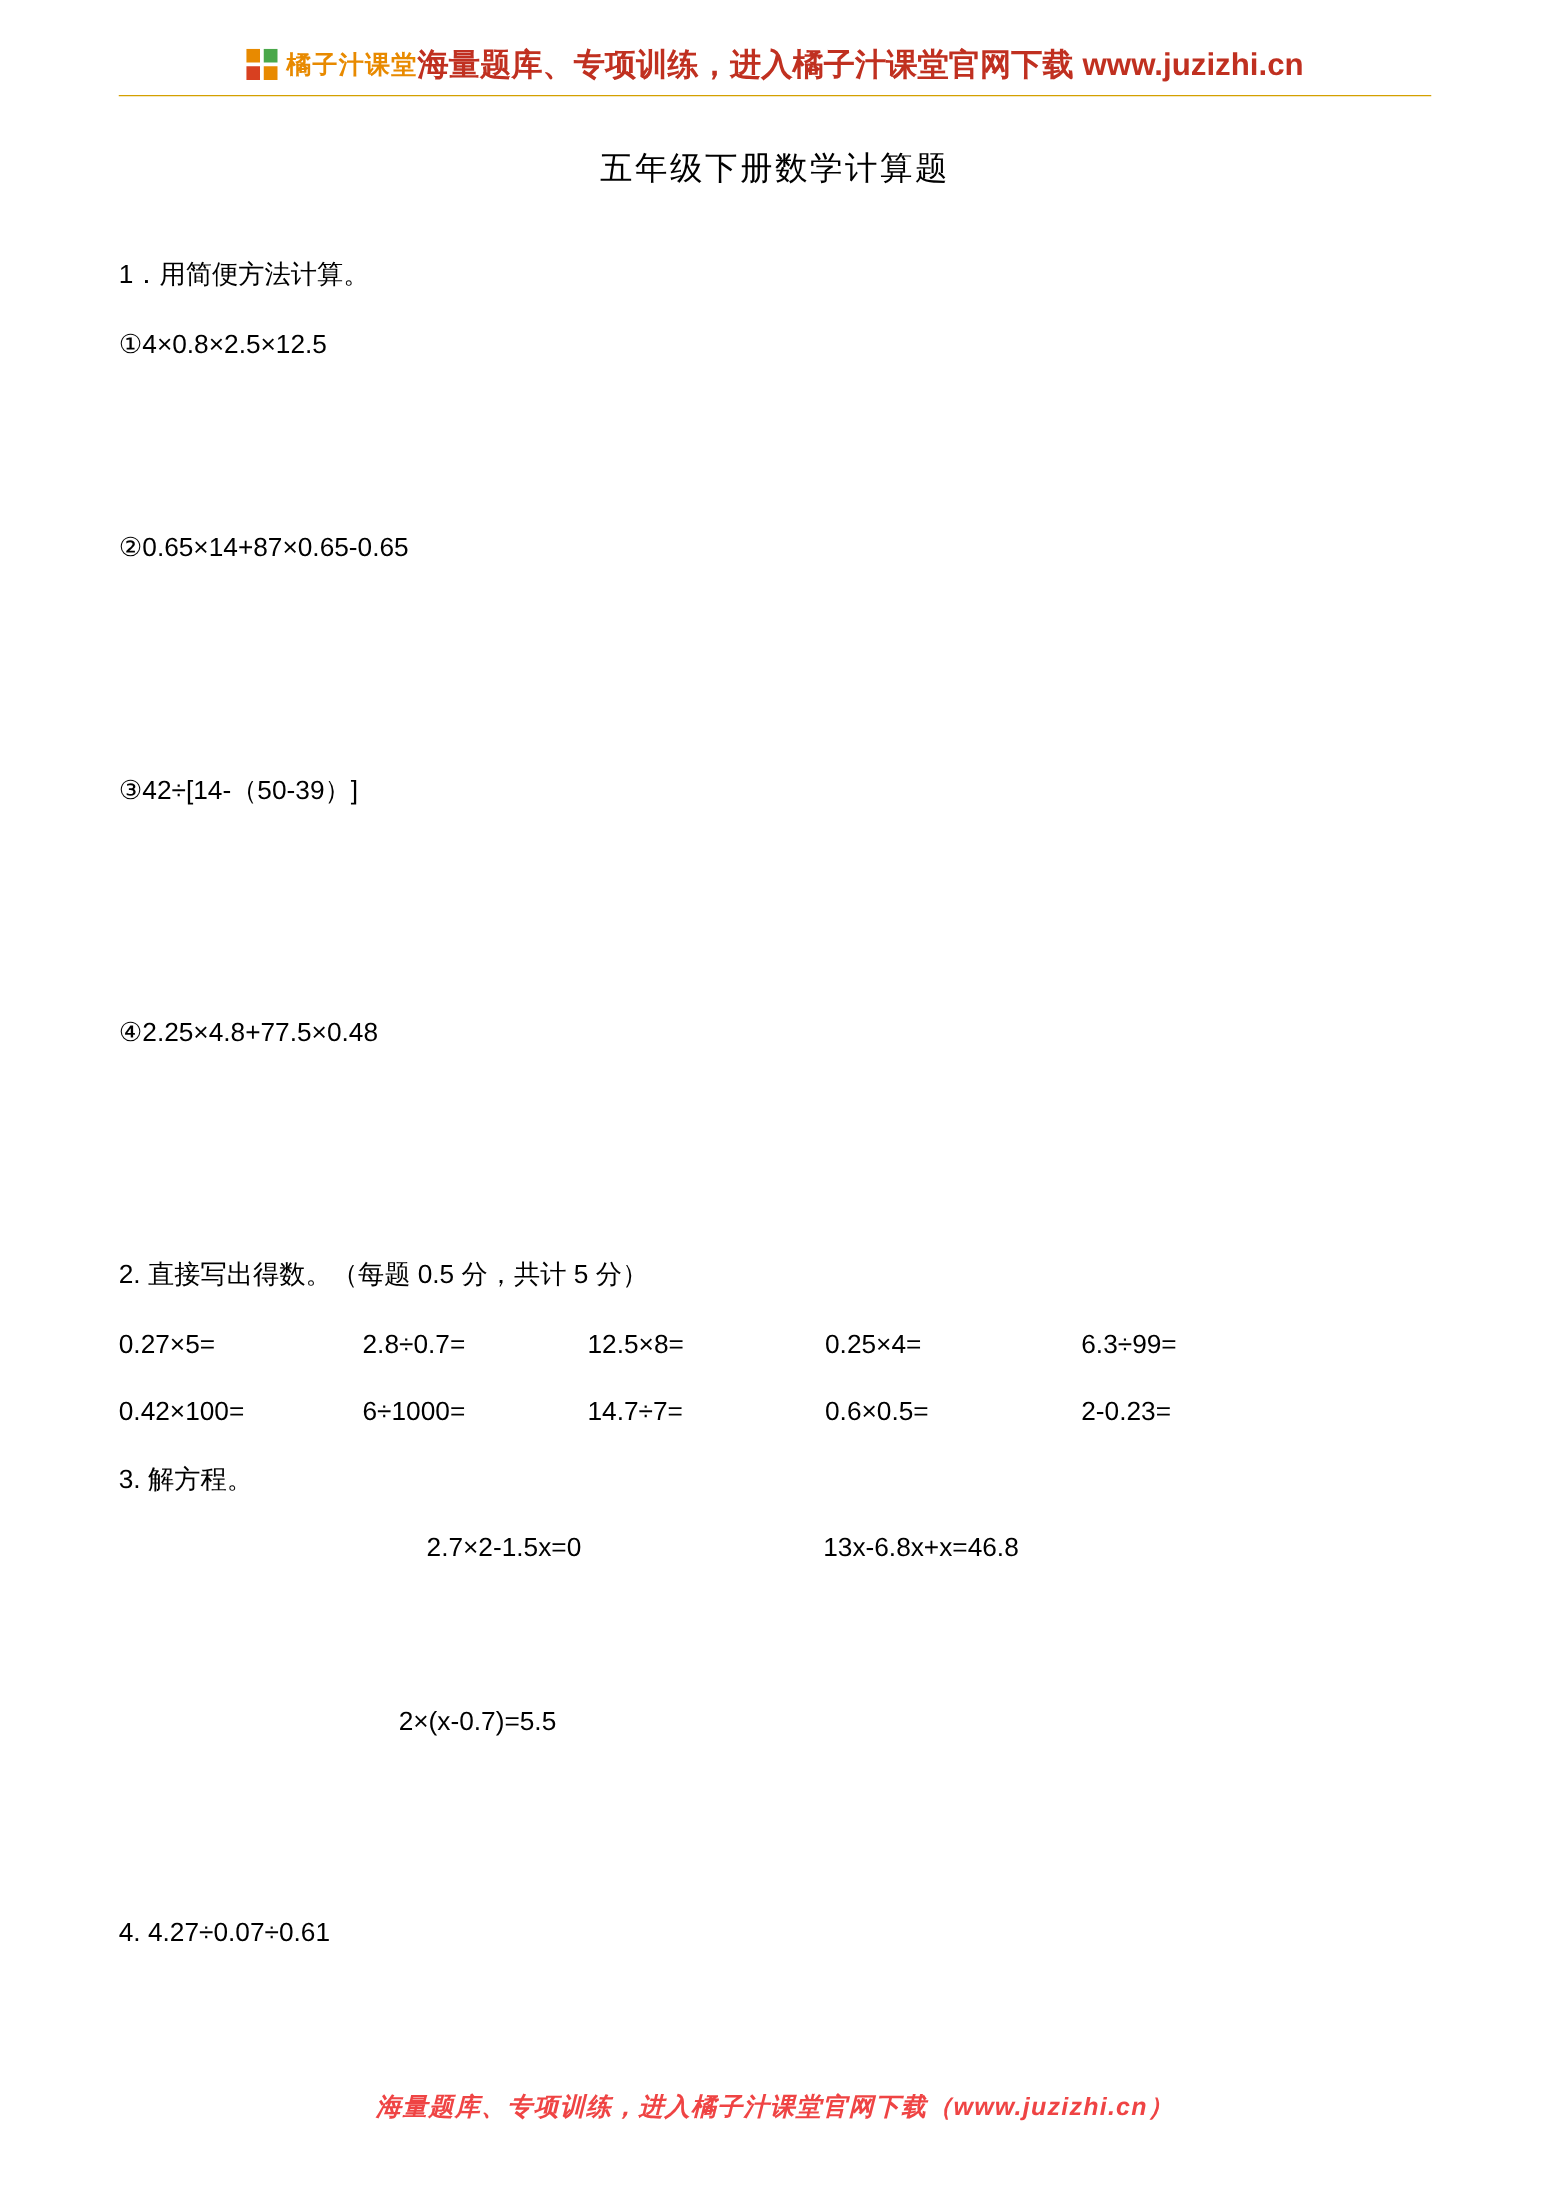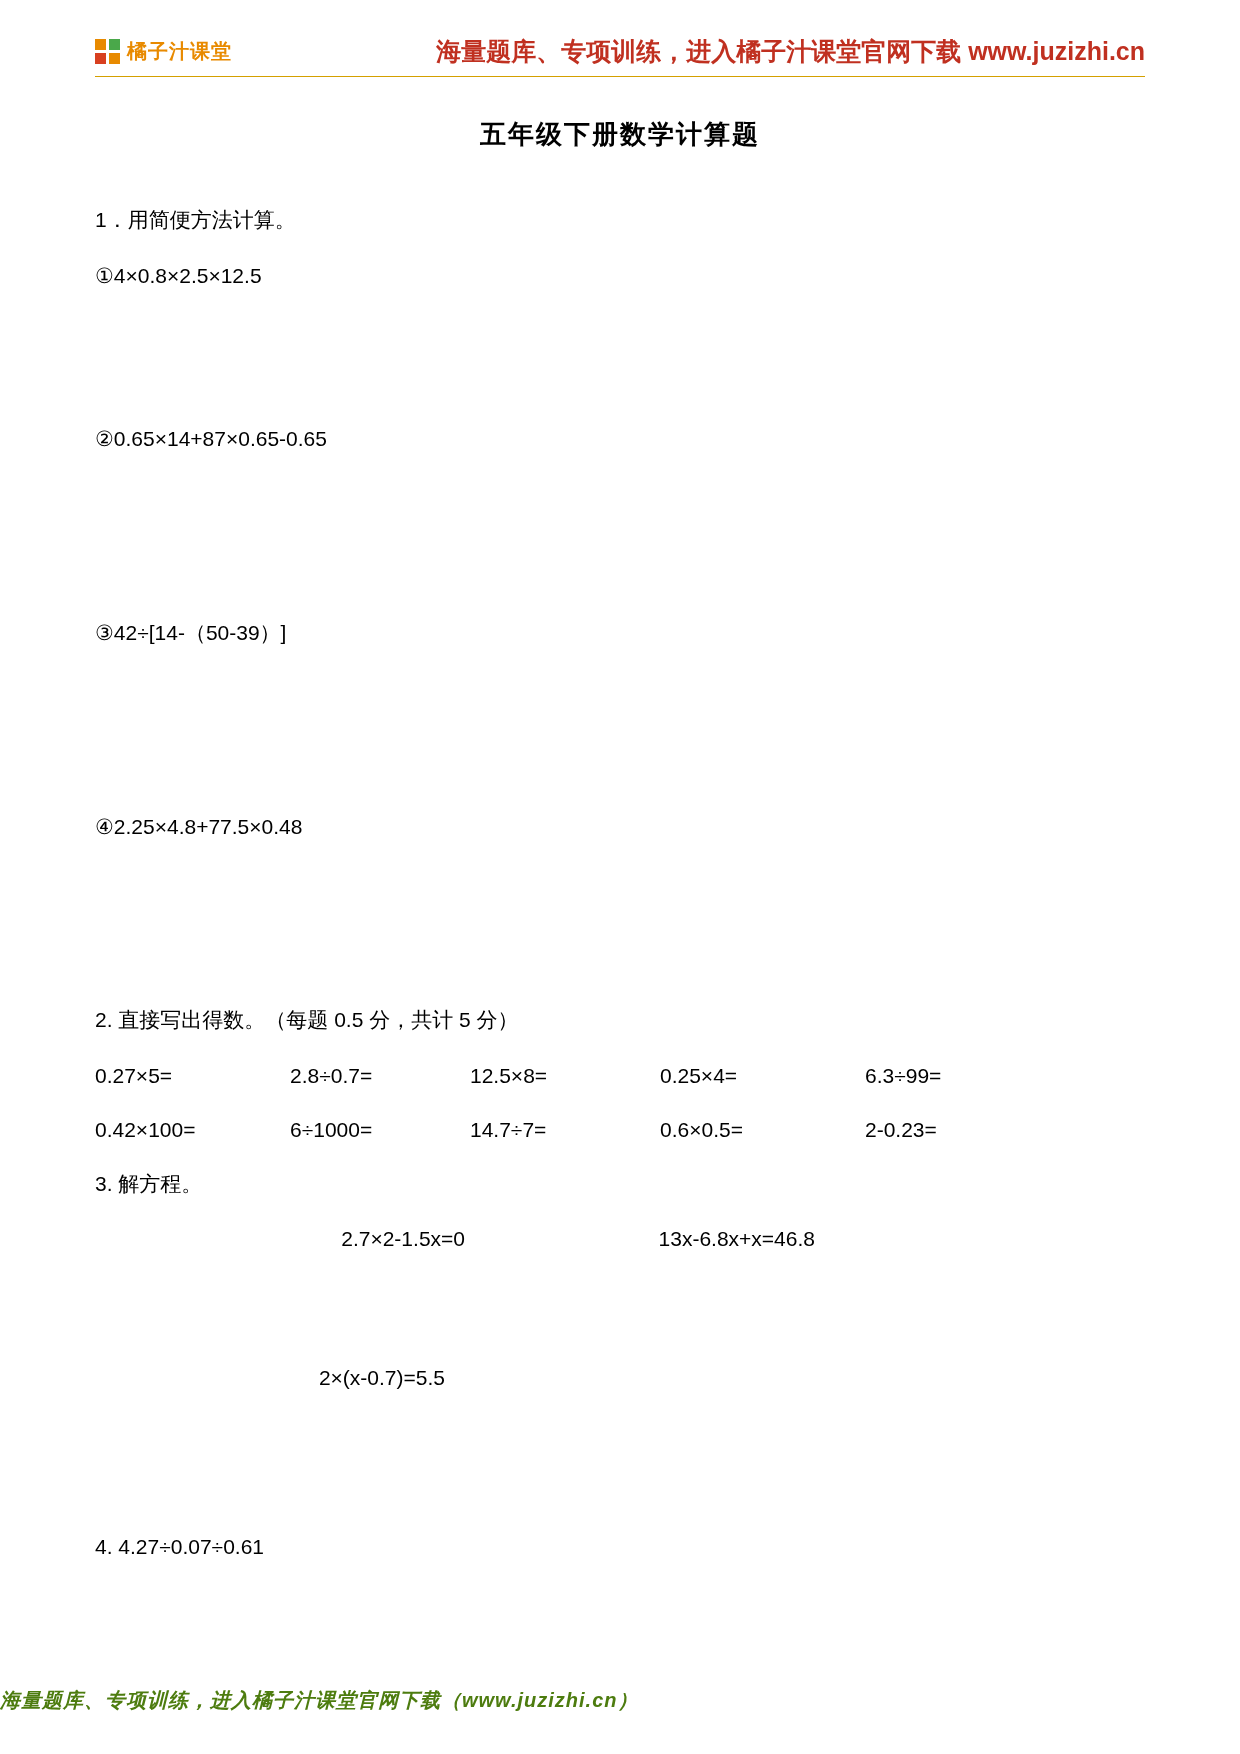--- a/index.html
+++ b/index.html
@@ -12,21 +12,21 @@
       height: 1754px;
       background: #ffffff;
       font-family: "Microsoft YaHei", "SimSun", sans-serif;
       position: relative;
     }
     .page {
       padding: 35px 95px 0 95px;
     }
     .header {
       display: flex;
-      justify-content: space-between;
+      justify-content: center;
       align-items: center;
       padding-bottom: 8px;
       border-bottom: 1px solid #d4a000;
     }
     .logo-area {
       display: flex;
       align-items: center;
       gap: 6px;
     }
     .logo-icon {
@@ -45,21 +45,21 @@
       color: #c03020;
       font-size: 25px;
       font-weight: bold;
     }
     .header-url {
       color: #c03020;
     }
     .title {
       text-align: center;
       font-size: 26px;
-      font-weight: bold;
+      font-weight: normal;
       color: #000;
       margin-top: 40px;
       margin-bottom: 50px;
       letter-spacing: 2px;
     }
     .content {
       font-size: 21px;
       color: #000;
       line-height: 1.7;
     }
@@ -92,26 +92,27 @@
       margin-bottom: 8px;
       text-align: right;
     }
     .q3-c1 { width: 370px; }
     .q3-c2 { width: 350px; }
     .eq-gap {
       height: 95px;
     }
     .footer {
       position: absolute;
-      bottom: 40px;
+      bottom: 55px;
       left: 0;
       width: 100%;
+      text-align: center;
       font-size: 20px;
       font-weight: bold;
-      color: #4d7c0f;
+      color: #ef4444;
       font-style: italic;
       letter-spacing: 1px;
     }
   </style>
 </head>
 <body>
 
 <div class="page">
   <div class="header">
     <div class="logo-area">

